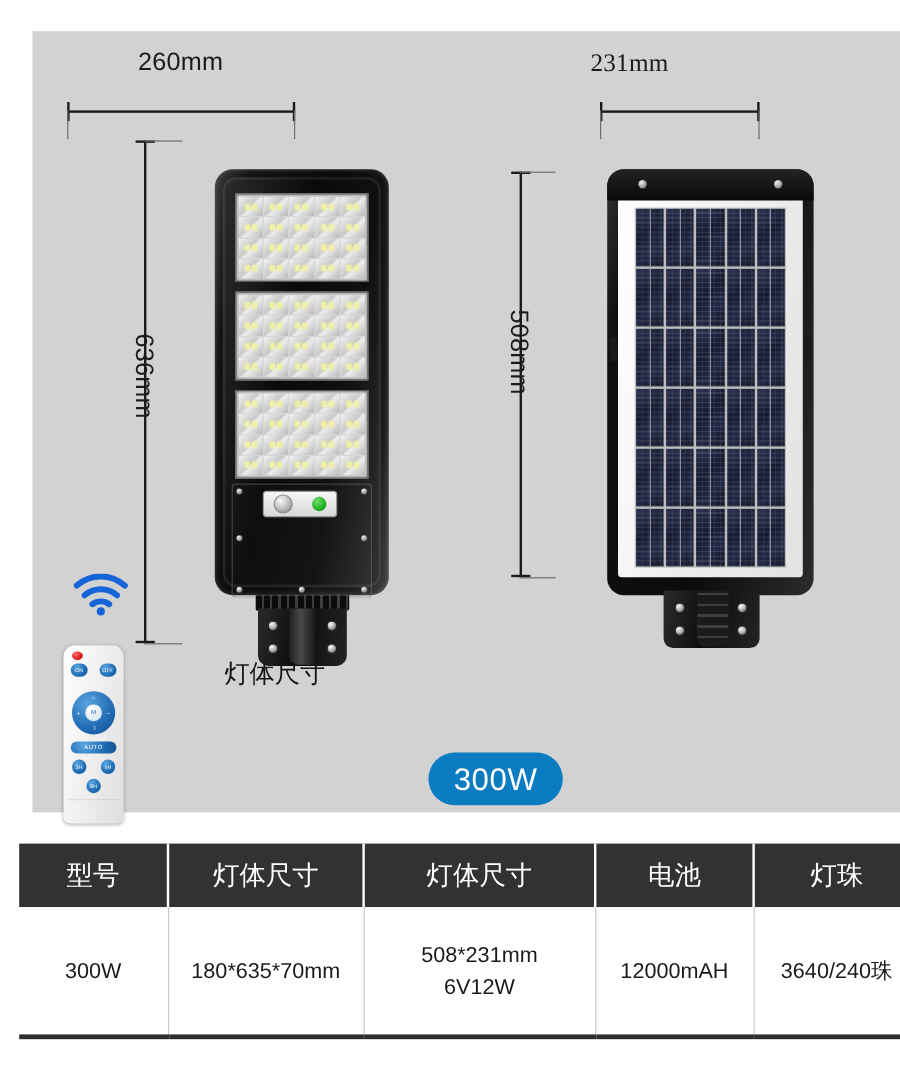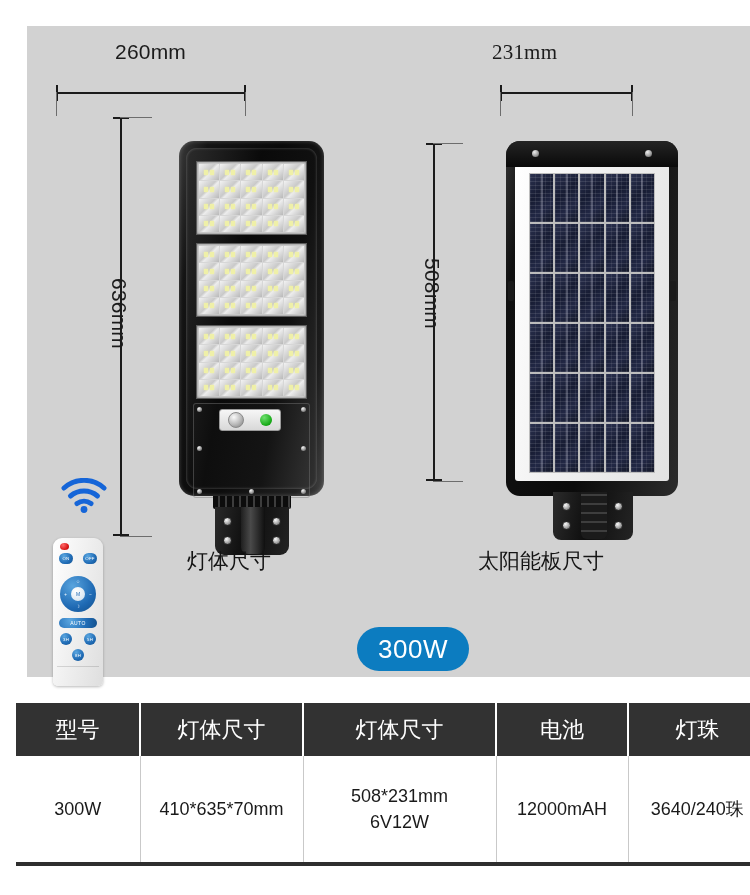--- a/index.html
+++ b/index.html
@@ -735,21 +735,20 @@
     <div id="panel-bracket">
       <div id="panel-pole"></div>
       <div class="bracket-bolt" style="left:9px; top:10px;"></div>
       <div class="bracket-bolt" style="left:61px; top:10px;"></div>
       <div class="bracket-bolt" style="left:9px; top:29px;"></div>
       <div class="bracket-bolt" style="left:61px; top:29px;"></div>
     </div>
   </div>
 
   <div class="caption" style="left:160px; top:521px;">灯体尺寸</div>
-  <div class="caption" style="left:451px; top:521px;">太阳能板尺寸</div>
 
   <div id="wattage-badge" style="background:#0c7cc0;">300W</div>
 
   <div id="remote-assembly">
 
     <svg id="wifi-icon" width="46" height="36" viewBox="0 0 46 36">
       <path d="M3 10 A30 30 0 0 1 43 10" fill="none" stroke="#1565d8" stroke-width="5" stroke-linecap="round"></path>
       <path d="M9.5 18 A21 21 0 0 1 36.5 18" fill="none" stroke="#1565d8" stroke-width="5" stroke-linecap="round"></path>
       <path d="M16 25.5 A12 12 0 0 1 30 25.5" fill="none" stroke="#1565d8" stroke-width="5" stroke-linecap="round"></path>
       <circle cx="23" cy="31.5" r="3.4" fill="#1565d8"></circle>
@@ -793,21 +792,21 @@
       <th>型号</th>
       <th>灯体尺寸</th>
       <th>灯体尺寸</th>
       <th>电池</th>
       <th>灯珠</th>
     </tr>
   </thead>
   <tbody>
     <tr>
       <td>300W</td>
-      <td>410*635*70mm</td>
+      <td>180*635*70mm</td>
       <td>
         <div>508*231mm</div>
         <div>6V12W</div>
       </td>
       <td>12000mAH</td>
       <td>3640/240珠</td>
     </tr>
   </tbody>
 </table>
 

